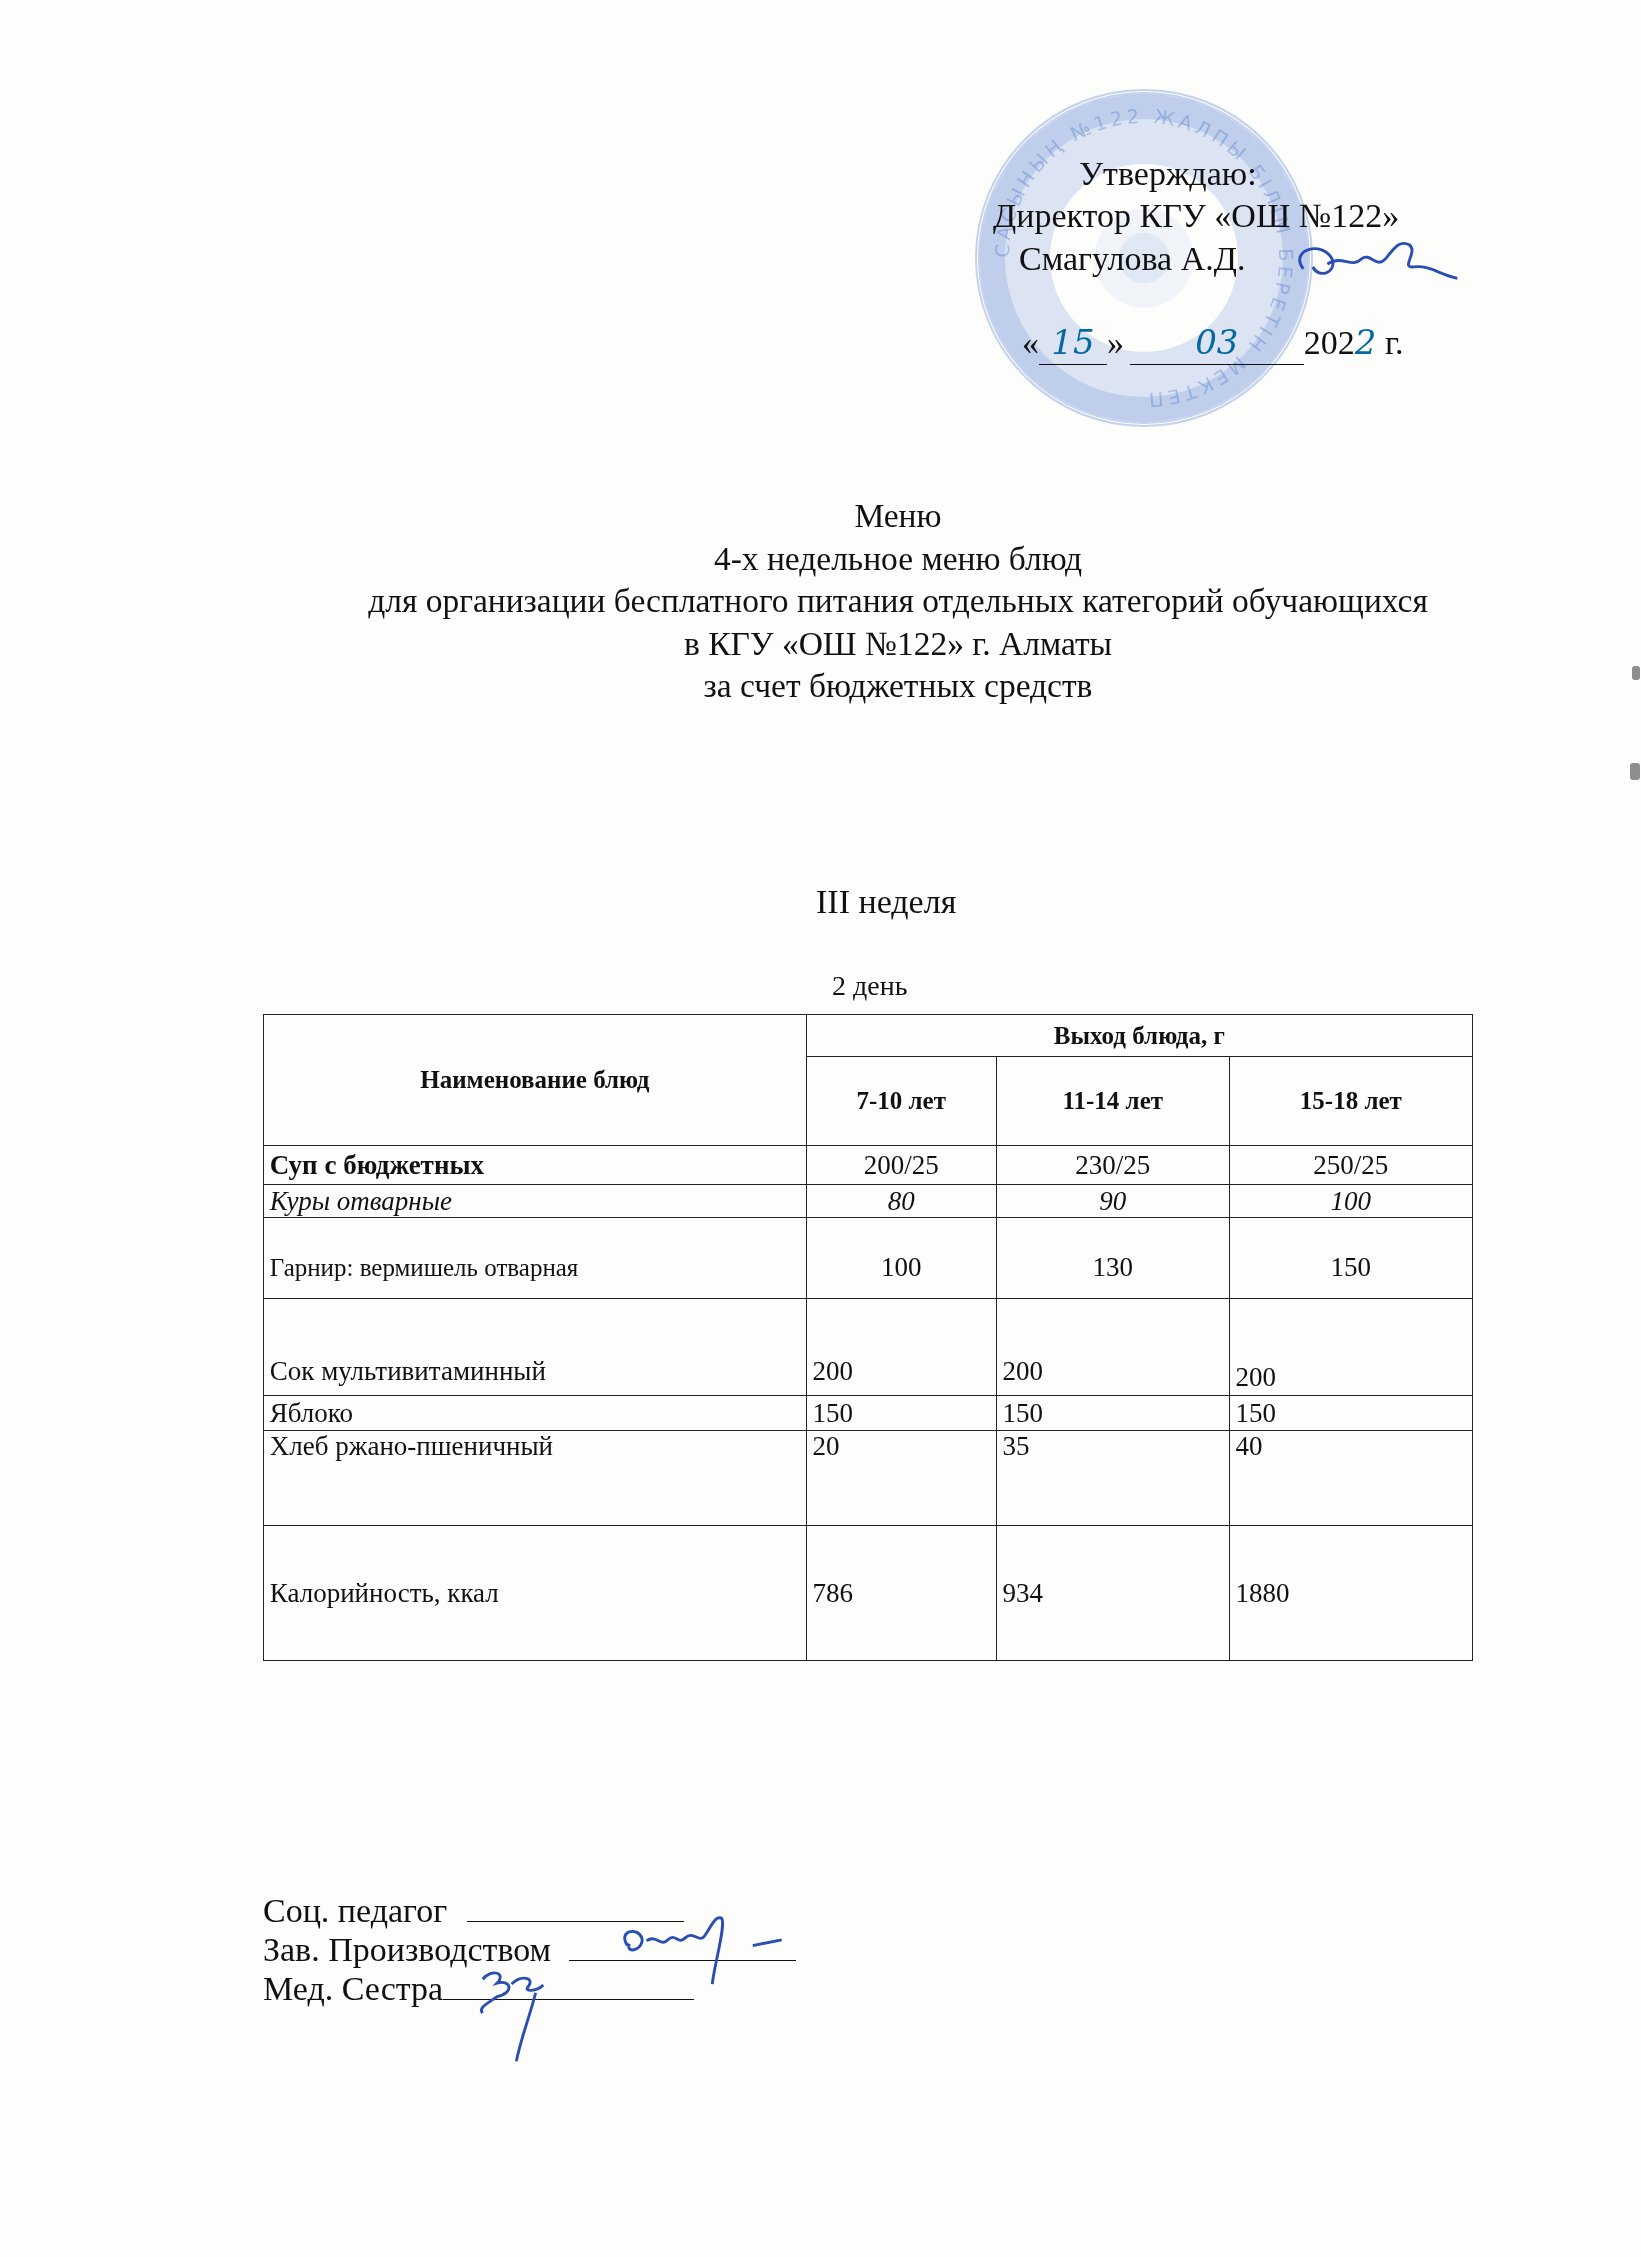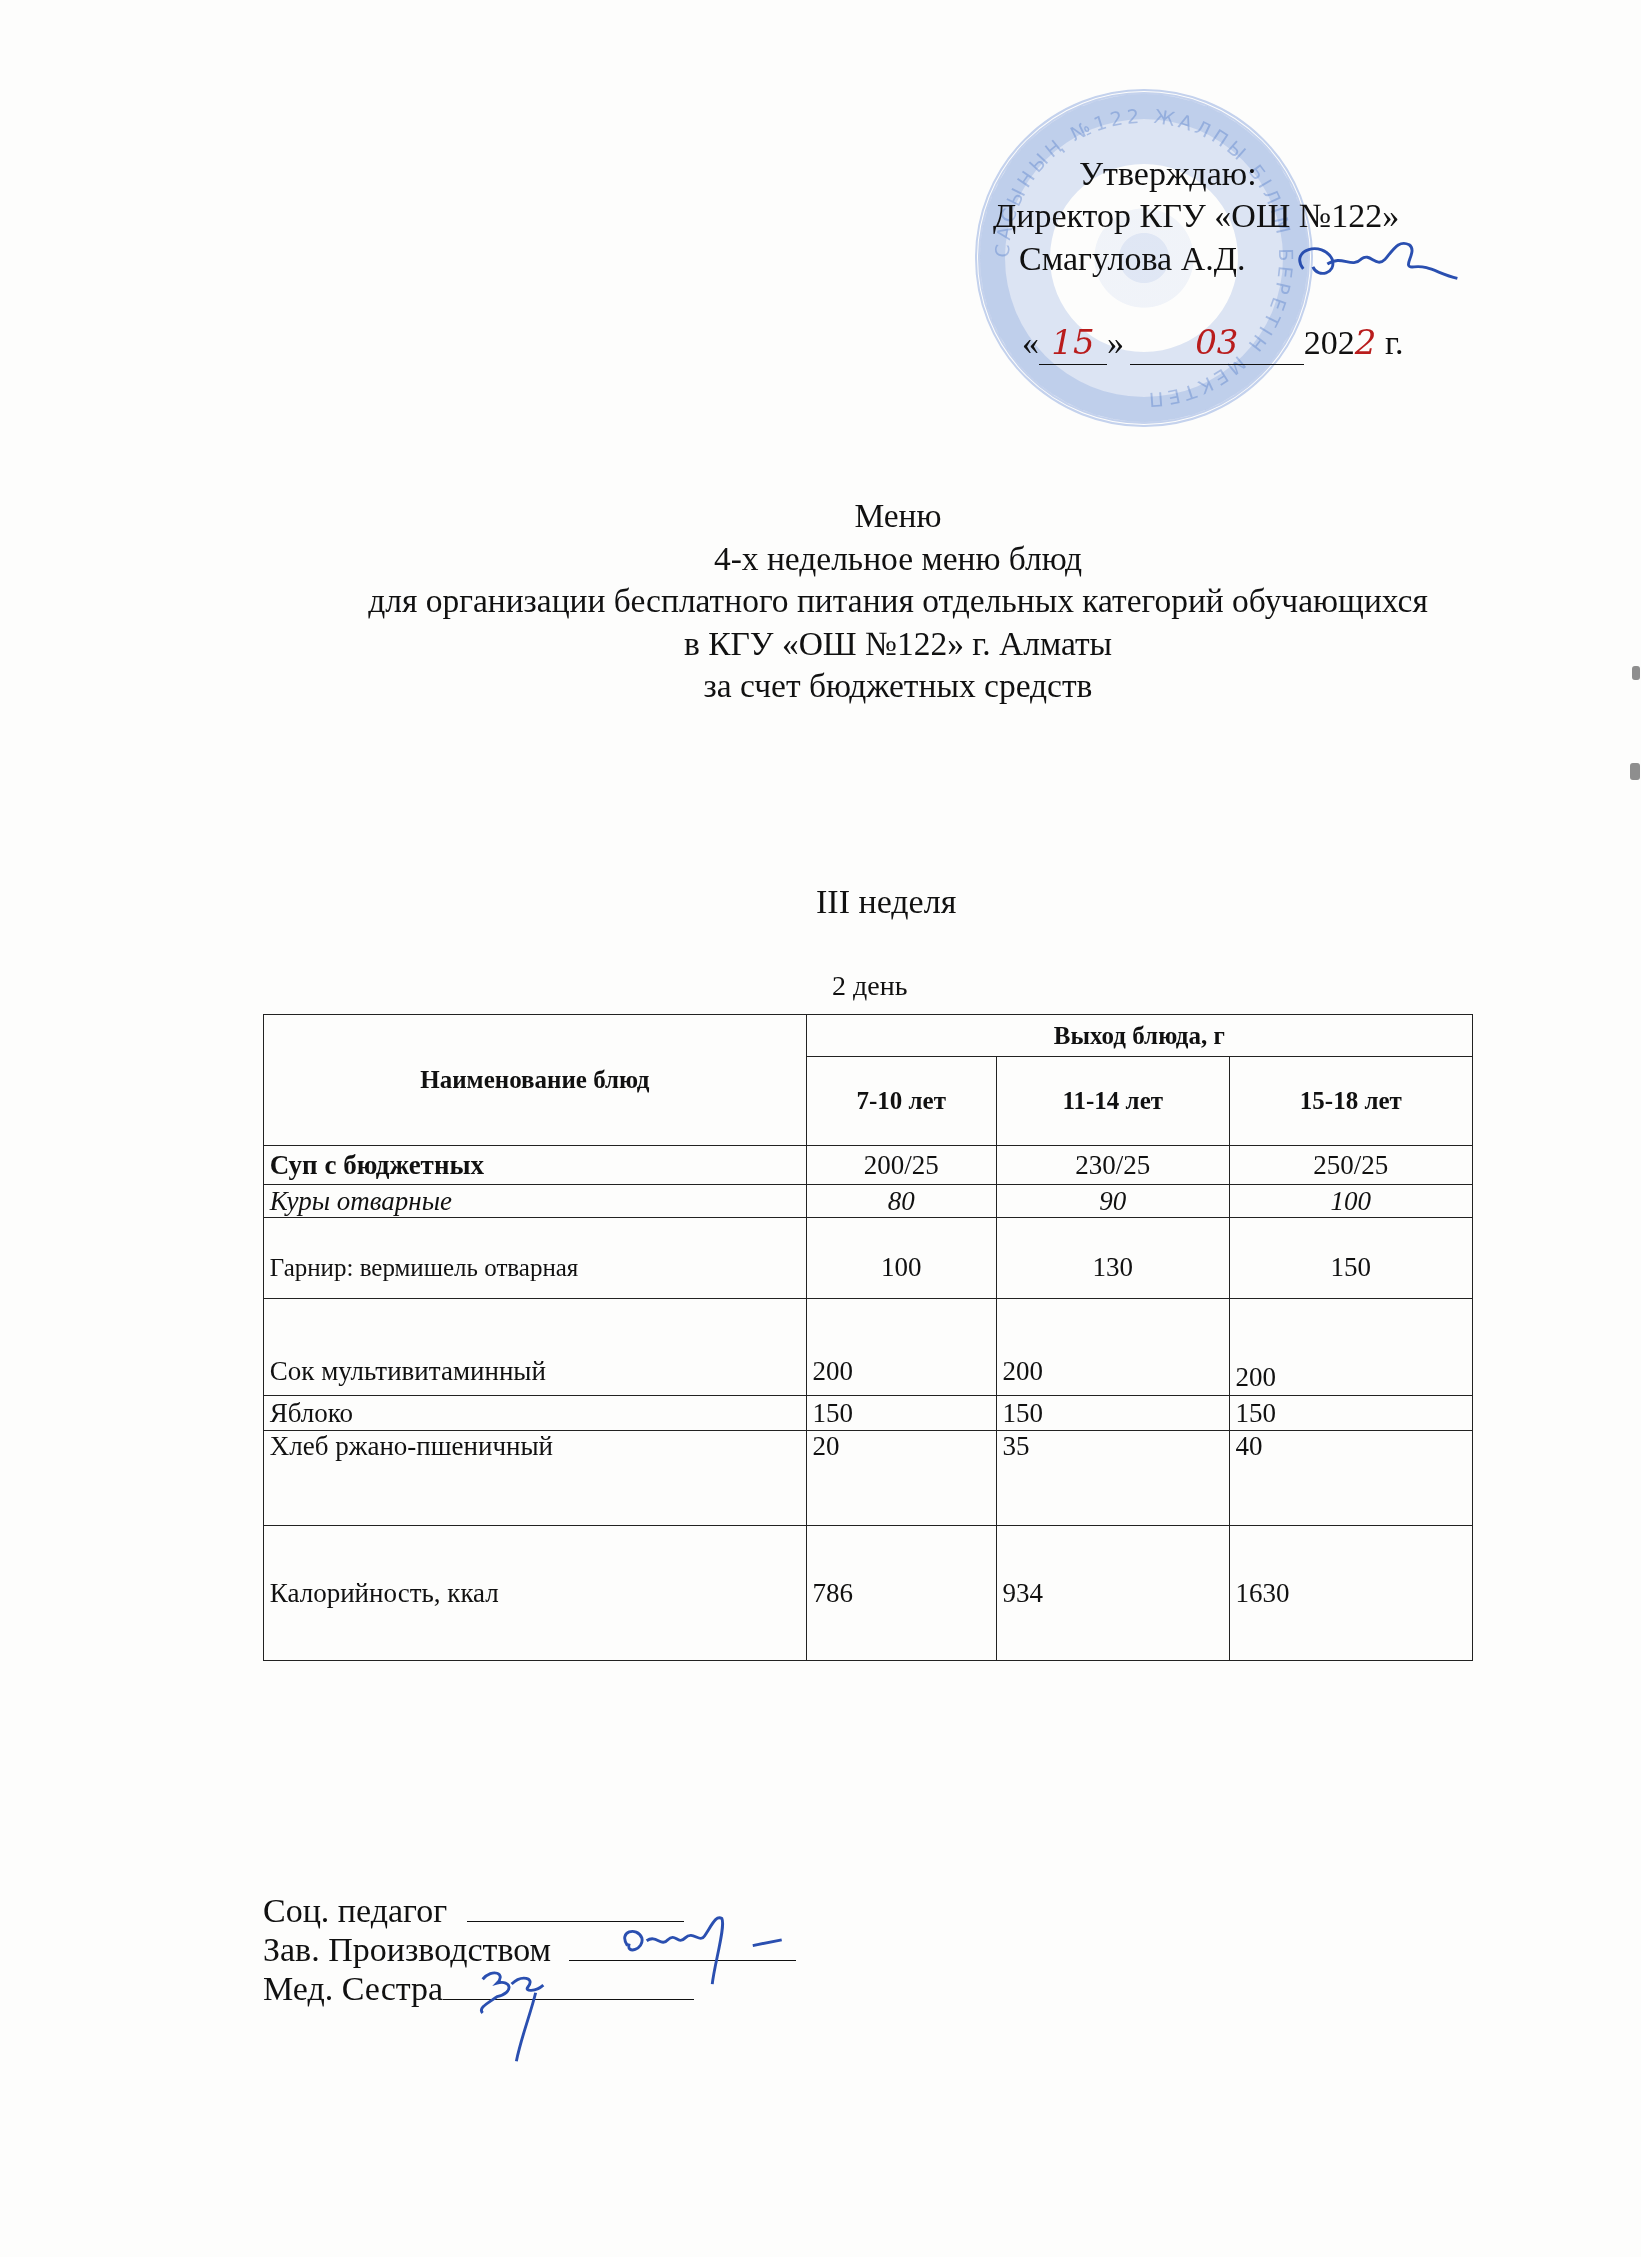--- a/index.html
+++ b/index.html
@@ -24,21 +24,21 @@
   #stamp .ring-text {
     position:absolute; inset:0; font-family:"DejaVu Sans", sans-serif; font-size:19.3px;
     color:rgba(80,120,200,0.35); letter-spacing:3.9px;
   }
   .approve { position:absolute; font-size:34px; line-height:42px; white-space:nowrap; }
   #approve-title { left:1079px; top:153px; }
   #approve-director { left:993px; top:195px; }
   #approve-name { left:1019px; top:238px; }
   #approve-date { left:1022px; top:321px; }
   #approve-date .u { display:inline-block; border-bottom:1.9px solid #111; }
-  #approve-date .hw { font-family:"DejaVu Serif", serif; font-style:italic; color:#b91c1c; }
+  #approve-date .hw { font-family:"DejaVu Serif", serif; font-style:italic; color:#0369a1; }
   .signature-svg { position:absolute; }
 
   
   .title-line {
     position:absolute; left:0; width:1796px; text-align:center;
     font-size:34px; line-height:41px; white-space:nowrap;
     transform:scaleX(0.985);
   }
 
   #week-label { position:absolute; left:816px; top:883px; font-size:34px; }
@@ -166,21 +166,21 @@
   <tr class="r-bread">
     <td class="name top">Хлеб ржано-пшеничный</td>
     <td class="l top">20</td>
     <td class="l top">35</td>
     <td class="l top">40</td>
   </tr>
   <tr class="r-cal">
     <td class="name">Калорийность, ккал</td>
     <td class="l">786</td>
     <td class="l">934</td>
-    <td class="l">1630</td>
+    <td class="l">1880</td>
   </tr>
 </tbody>
   </table>
 
 <div class="sig-row" id="sig-soc">
   <span>Соц.  педагог</span>
   <span class="line" style="width:217px;margin-left:11.6px;"></span>
 </div>
 <div class="sig-row" id="sig-prod">
   <span>Зав. Производством</span>

